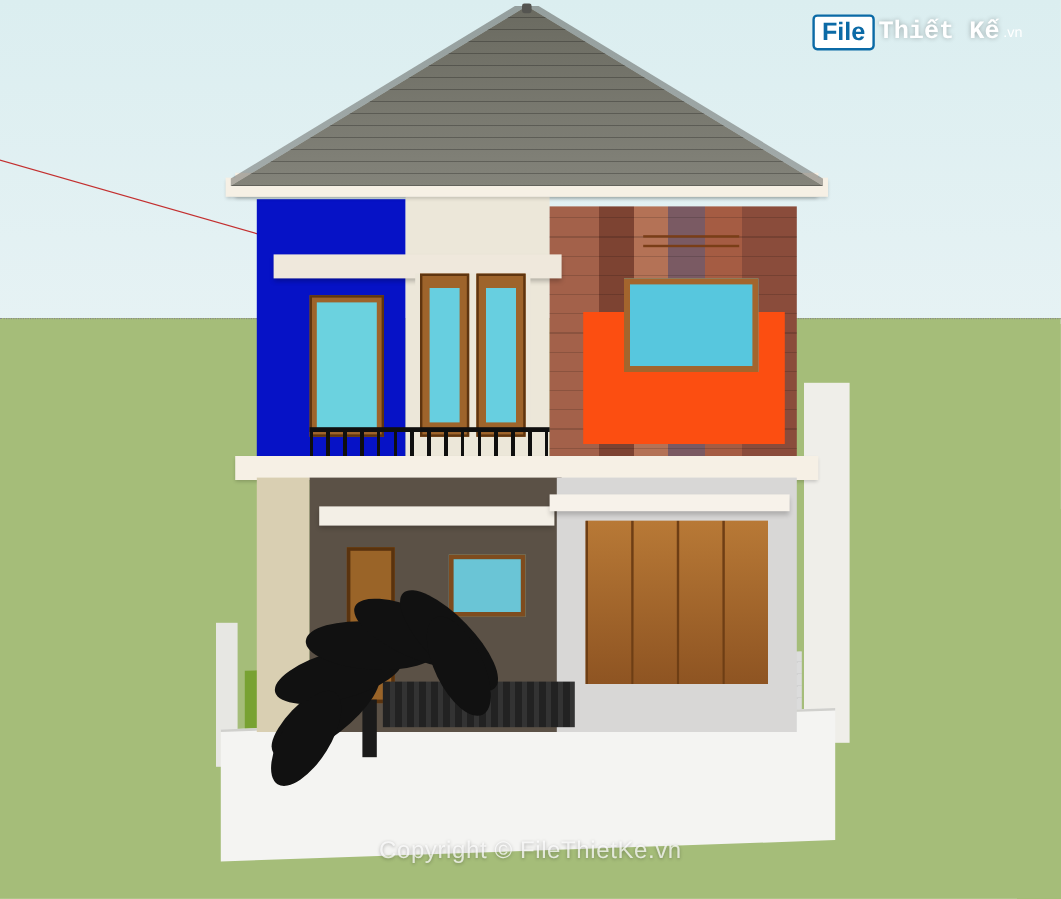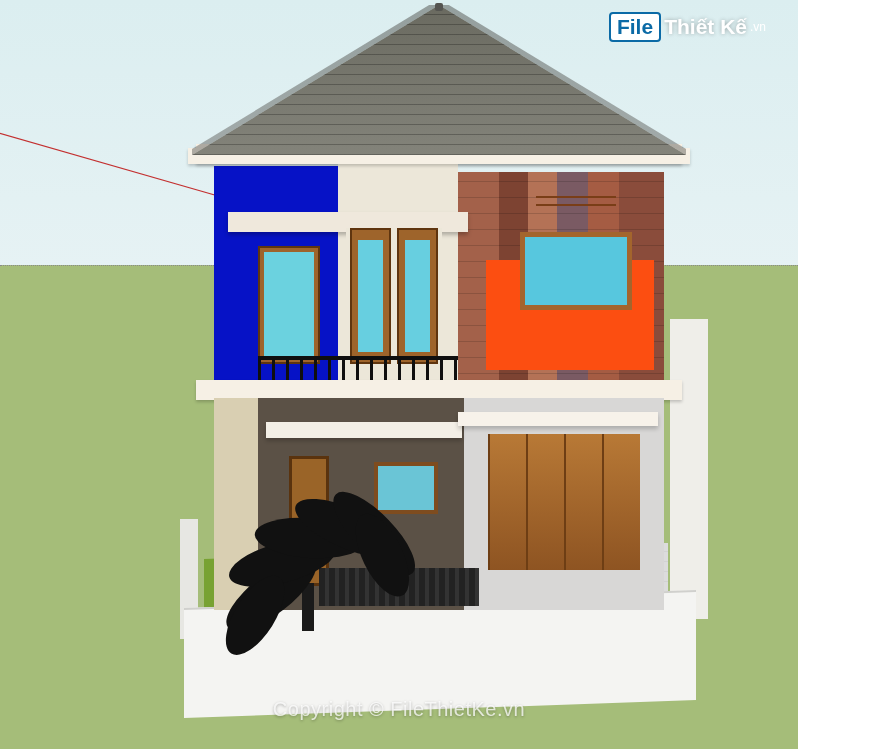--- a/index.html
+++ b/index.html
@@ -1,19 +1,19 @@
 <!DOCTYPE html>
 <html><head>
 <meta charset="utf-8">
 <style>
   * { margin: 0; padding: 0; box-sizing: border-box; }
   body { width: 884px; height: 749px; overflow: hidden; position: relative; font-family: Arial, sans-serif; }
 
   .viewport {
-    width: 798px;
+    width: 884px;
     height: 749px;
     position: relative;
     background: linear-gradient(to bottom, #dbeef0 0%, #e6f2f4 36%, #a0b877 36.1%, #a6bd7c 100%);
   }
 
   
   .ground {
     position: absolute;
     top: 265px;
     left: 0;
@@ -52,21 +52,21 @@
     font-size: 21px;
     z-index: 100;
   }
   .logo .box {
     background: #ffffff;
     color: #0b6aa6;
     border: 2px solid #0b6aa6;
     border-radius: 4px;
     padding: 1px 6px;
   }
-  .logo .rest { color: #ffffff; text-shadow: 0 0 4px rgba(0,0,0,.3); }
+  .logo .rest { color: #ffffff; text-shadow: 0 0 4px rgba(0,0,0,.3); font-family: Liberation Mono, monospace; }
   .logo .tld { color: #ffffff; font-size: 12px; font-weight: normal; }
 
   
   .copyright {
     position: absolute;
     left: 0;
     right: 0;
     bottom: 28px;
     text-align: center;
     color: rgba(255,255,255,0.75);

